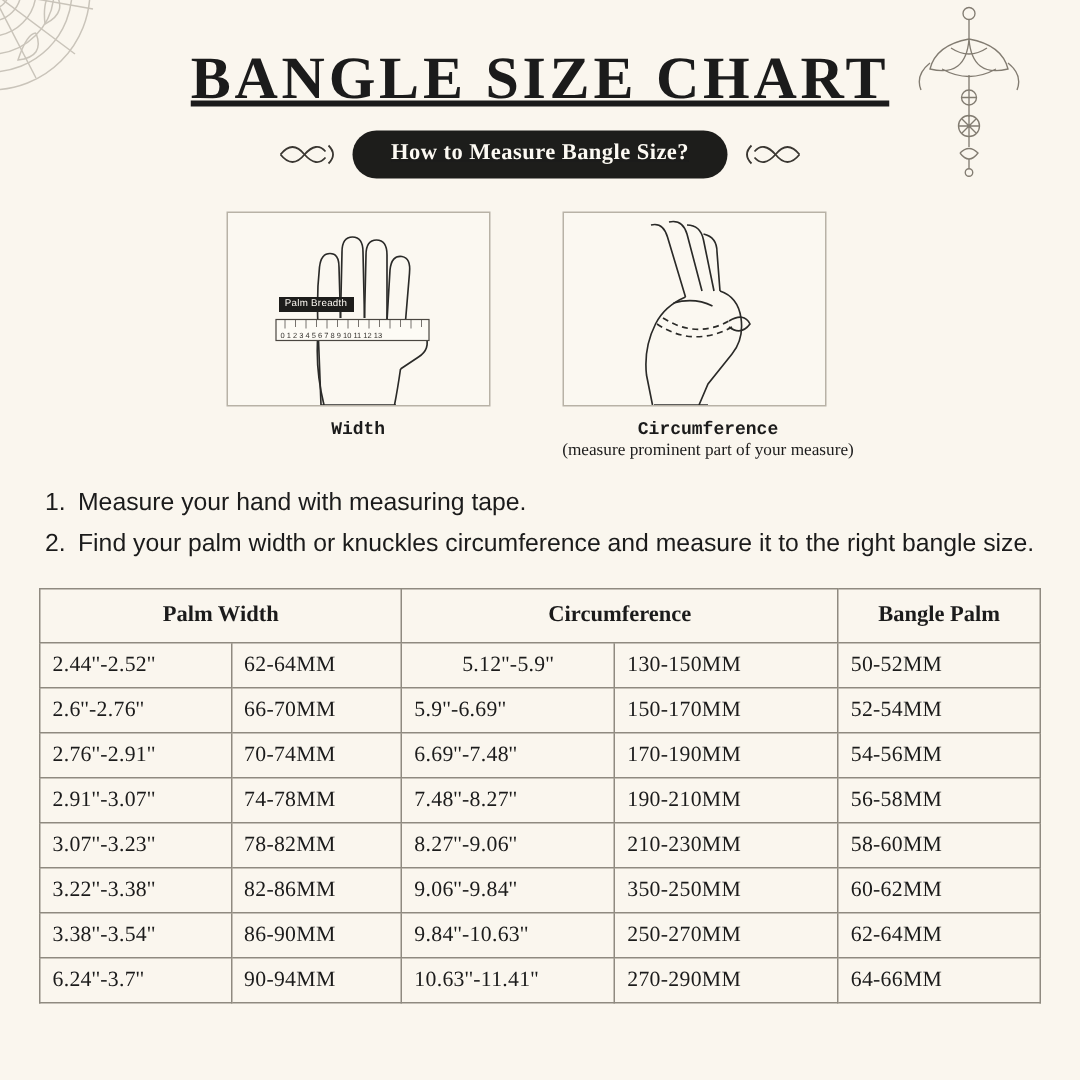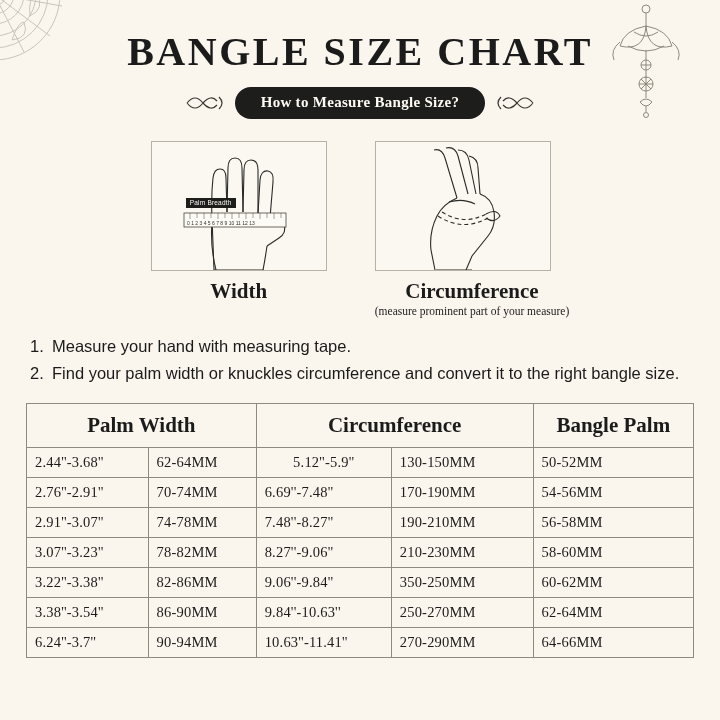--- a/index.html
+++ b/index.html
@@ -34,20 +34,21 @@
 
   
   .title {
     text-align: center;
     font-family: "Liberation Serif", serif;
     font-size: 40px;
     font-weight: bold;
     letter-spacing: 2.5px;
     padding-top: 28px;
     margin: 0;
+    text-decoration: underline;
   }
 
   
   .banner-row {
     display: flex;
     align-items: center;
     justify-content: center;
     gap: 10px;
     margin-top: 12px;
     text-decoration: underline;
@@ -75,22 +76,22 @@
   .illus-block { text-align: center; }
   .illus-frame {
     width: 176px;
     height: 130px;
     border: 1px solid #b8b2a6;
     background: #fbf8f1;
     position: relative;
     overflow: hidden;
   }
   .illus-caption {
-    font-family: Liberation Serif, serif;
-    font-size: 21px;
+    font-family: Liberation Mono, monospace;
+    font-size: 12px;
     font-weight: bold;
     margin-top: 8px;
   }
   .illus-sub {
     font-family: "Liberation Serif", serif;
     font-size: 11.5px;
     margin-top: 1px;
   }
   .ruler-label {
     position: absolute;
@@ -133,23 +134,23 @@
     font-family: "Liberation Serif", serif;
   }
   th, td {
     border: 1px solid #8f8a80;
     padding: 6px 8px;
     text-align: left;
     white-space: nowrap;
   }
   thead th {
     text-align: center;
-    font-size: 21px;
+    font-size: 15px;
     font-weight: bold;
-    padding: 9px 22px;
+    padding: 9px 4px;
   }
   td { font-size: 14.5px; letter-spacing: .2px; }
   .c0 { width: 18%; }
   .c1 { width: 16%; }
   .c2 { width: 20%; text-align: center; }
   .c3 { width: 21%; margin-top: 32px; }
   .c4 { width: 19%; }
 </style>
 </head>
 <body>
@@ -292,40 +293,47 @@
 
 </div>
 
 <ul class="steps">
   <li>
     <span class="num">1.</span>
     <span>Measure your hand with measuring tape.</span>
   </li>
   <li>
     <span class="num">2.</span>
-    <span>Find your palm width or knuckles circumference and convert it to the right bangle size.</span>
+    <span>Find your palm width or knuckles circumference and measure it to the right bangle size.</span>
   </li>
 </ul>
 
 <div class="table-wrap">
   <table>
     <thead>
       <tr>
         <th class="c0" colspan="2">Palm Width</th>
         <th colspan="2">Circumference</th>
         <th class="c4">Bangle Palm</th>
       </tr>
     </thead>
     <tbody>
       <tr>
-        <td class="c0">2.44''-3.68''</td>
+        <td class="c0">2.44''-2.52''</td>
         <td class="c1">62-64MM</td>
         <td class="c2">5.12''-5.9''</td>
         <td class="c3">130-150MM</td>
         <td class="c4">50-52MM</td>
+      </tr>
+      <tr>
+        <td>2.6''-2.76''</td>
+        <td>66-70MM</td>
+        <td>5.9''-6.69''</td>
+        <td>150-170MM</td>
+        <td>52-54MM</td>
       </tr>
       <tr>
         <td>2.76''-2.91''</td>
         <td>70-74MM</td>
         <td>6.69''-7.48''</td>
         <td>170-190MM</td>
         <td>54-56MM</td>
       </tr>
       <tr>
         <td>2.91''-3.07''</td>

